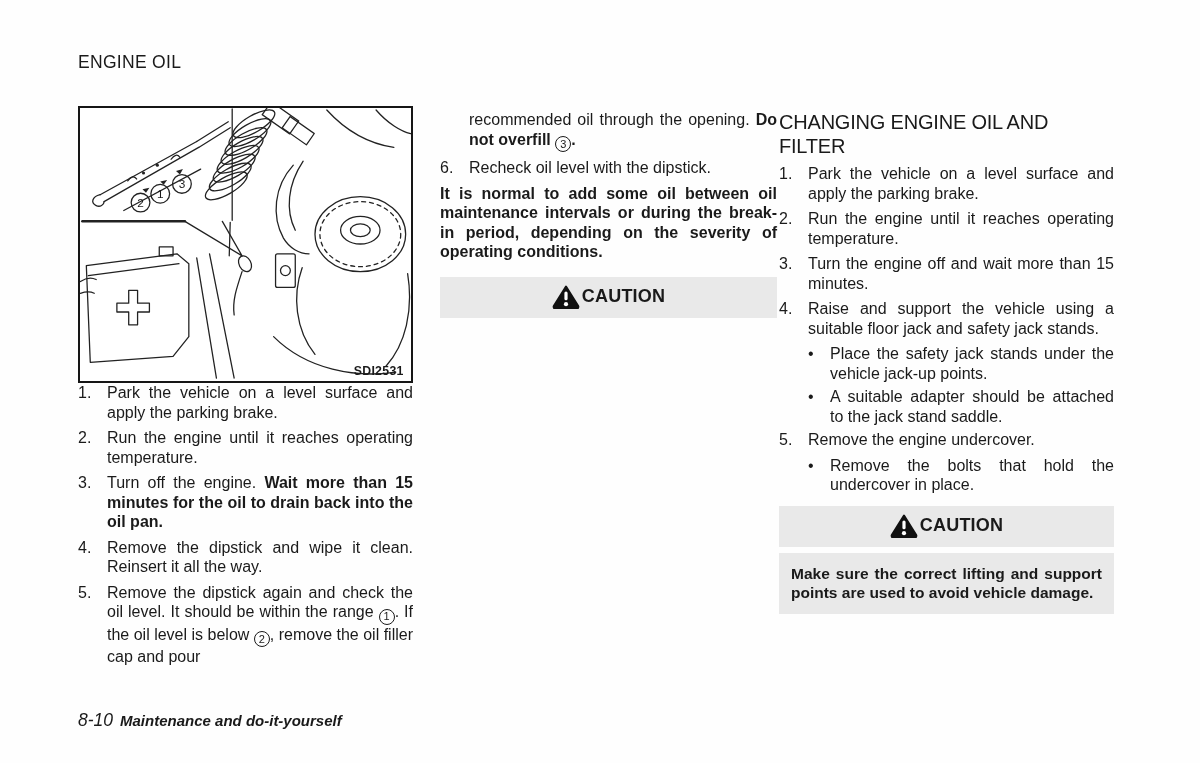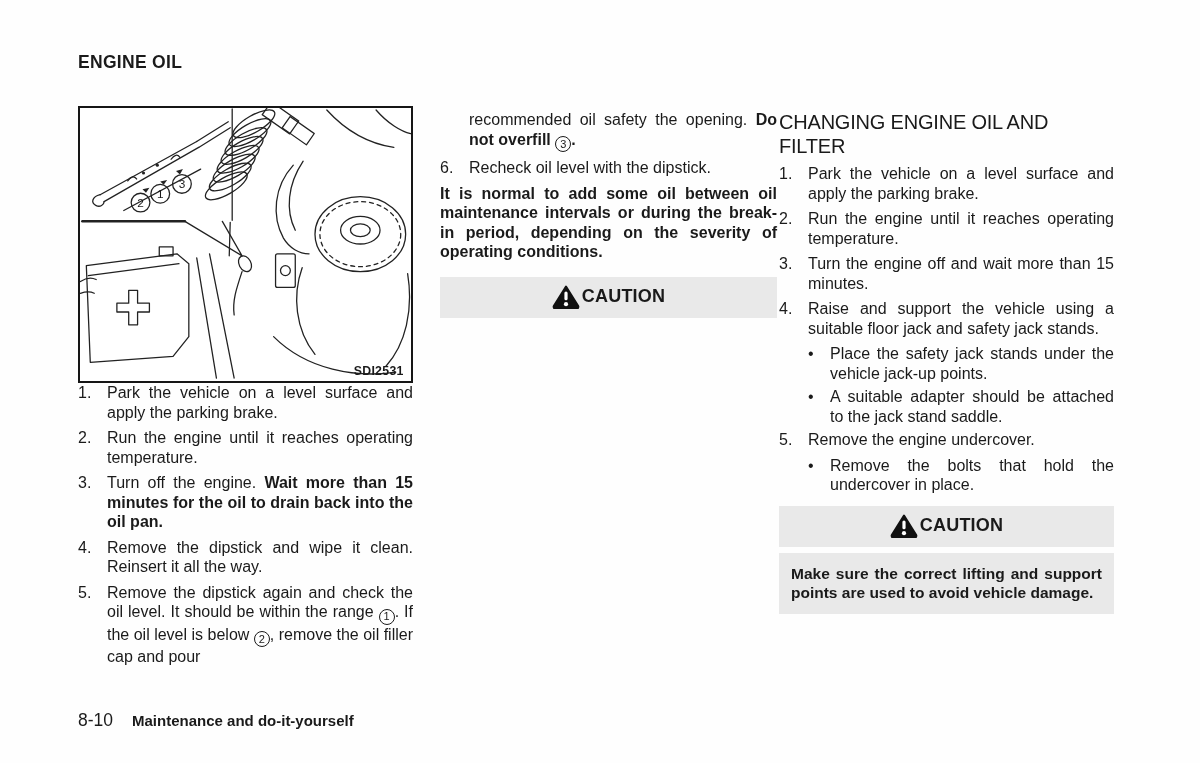--- a/index.html
+++ b/index.html
@@ -6,21 +6,21 @@
   body{
     width:1200px;height:763px;position:relative;background:#fefefe;
     font-family:"Liberation Sans",sans-serif;color:#1a1a1a;overflow:hidden;
   }
   .col{position:absolute;}
   #col1{left:78px;top:52px;width:335px;}
   #col2{left:440px;top:110px;width:337px;}
   #col3{left:779px;top:110px;width:335px;}
 
   .page-title{
-    font-size:17.5px;font-weight:700;letter-spacing:.3px;margin:0;line-height:20px;
+    font-size:17.5px;font-weight:400;letter-spacing:.3px;margin:0;line-height:20px;
   }
   .figure{
     margin-top:34px;height:277px;border:2px solid #161616;box-sizing:border-box;
     background:#fff;
   }
   .figure svg{display:block;width:100%;height:100%;}
   .lineart{fill:none;stroke:#222;stroke-width:1.3;stroke-linecap:round;stroke-linejoin:round;}
   .thick{stroke-width:2.6;}
   .fig-label{font-size:12.5px;font-weight:700;fill:#1a1a1a;letter-spacing:.3px;}
   .co-digit{font-size:12px;fill:#1a1a1a;}
@@ -50,21 +50,21 @@
   .caution-head{
     background:#e9e9e9;height:41px;display:flex;align-items:center;justify-content:center;gap:2px;
   }
   .caution-title{font-size:18px;font-weight:700;letter-spacing:.2px;}
   .caution-body{
     background:#e9e9e9;margin-top:6px;padding:11px 12px;
     font-weight:700;font-size:15.5px;line-height:19.5px;text-align:justify;
   }
   #col3 .caution{margin-top:11px;}
   .footer{
-    position:absolute;left:78px;top:710px;display:flex;align-items:baseline;gap:19px;
+    position:absolute;left:78px;top:710px;display:flex;align-items:baseline;gap:7px;font-style:italic;
   }
   .pnum{font-size:17.5px;}
   .chapter{font-size:15px;font-weight:700;}
 </style>
 </head>
 <body>
 
 <div class="col" id="col1">
   <h1 class="page-title">ENGINE OIL</h1>
 
@@ -178,21 +178,21 @@
         <div class="stext"><span>Remove the dipstick and wipe it clean. Reinsert it all the way.</span></div>
       </div>
       <div class="step">
         <span class="num">5.</span>
         <div class="stext"><span>Remove the dipstick again and check the oil level. It should be within the range </span><span class="circ">1</span><span>. If the oil level is below </span><span class="circ">2</span><span>, remove the oil filler cap and pour</span></div>
       </div>
     </div>
 </div>
 
 <div class="col body-text" id="col2">
-  <p class="cont"><span>recommended oil safety the opening. </span><span class="bold">Do not overfill </span><span class="circ bold">3</span><span class="bold">.</span></p>
+  <p class="cont"><span>recommended oil through the opening. </span><span class="bold">Do not overfill </span><span class="circ bold">3</span><span class="bold">.</span></p>
   <div>
       <div class="step">
         <span class="num">6.</span>
         <div class="stext"><span>Recheck oil level with the dipstick.</span></div>
       </div>
     </div>
   <p class="note">It is normal to add some oil between oil maintenance intervals or during the break-in period, depending on the severity of operating conditions.</p>
 
   <div class="caution">
     <div class="caution-head">

